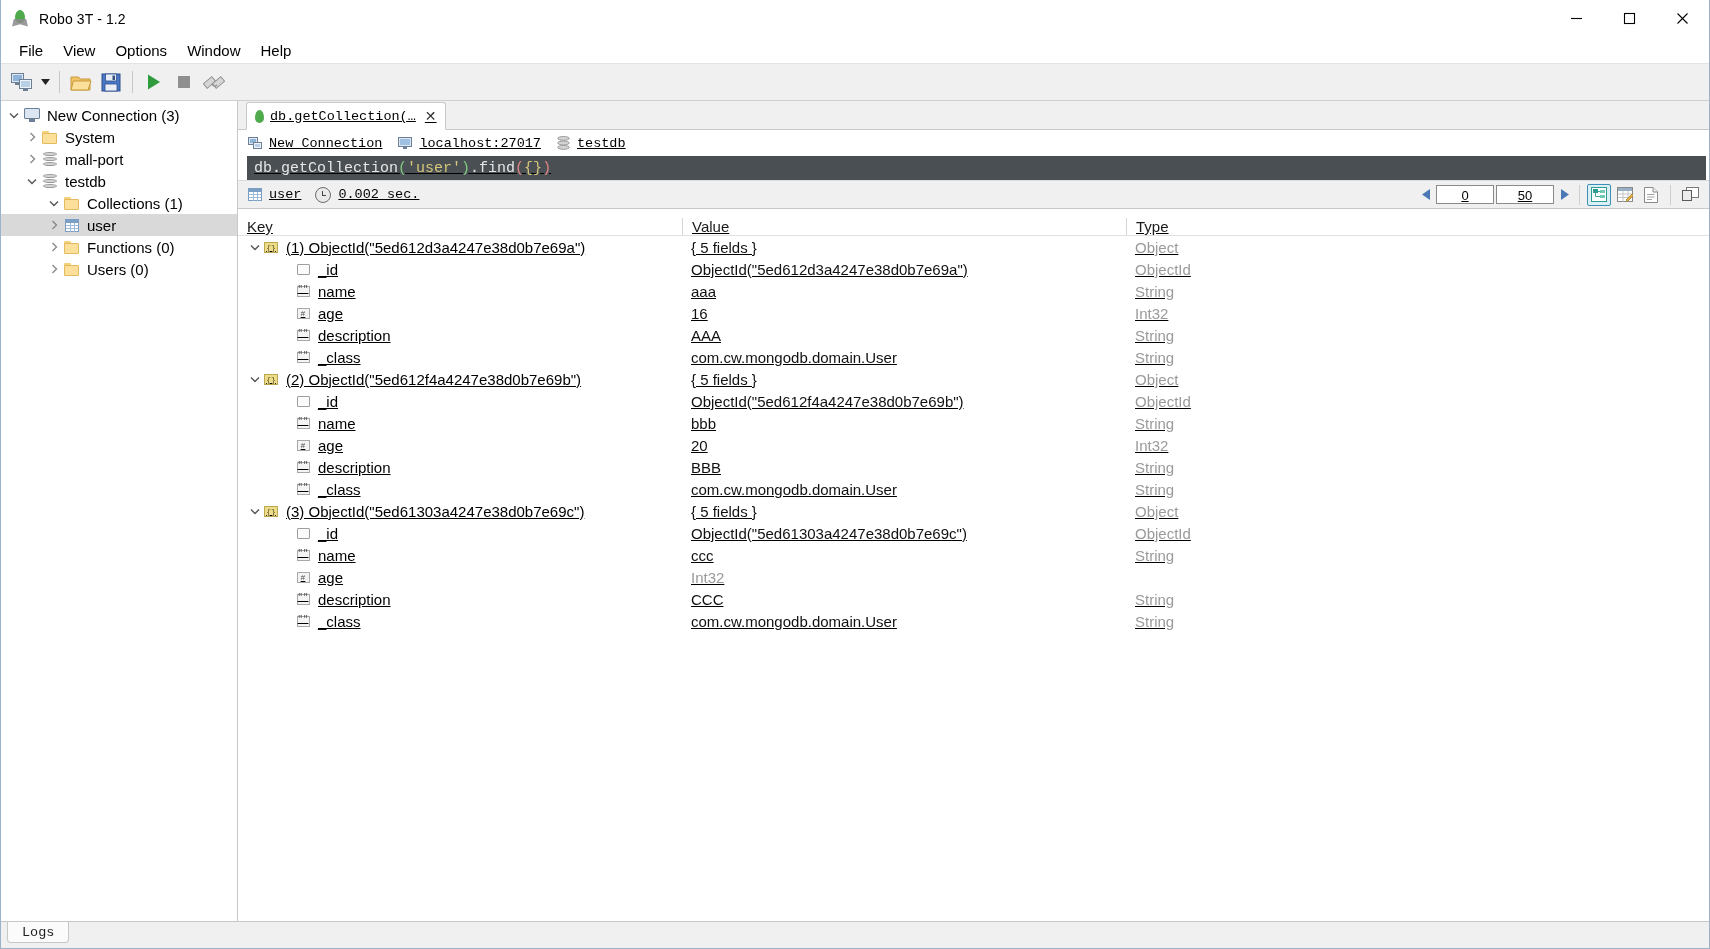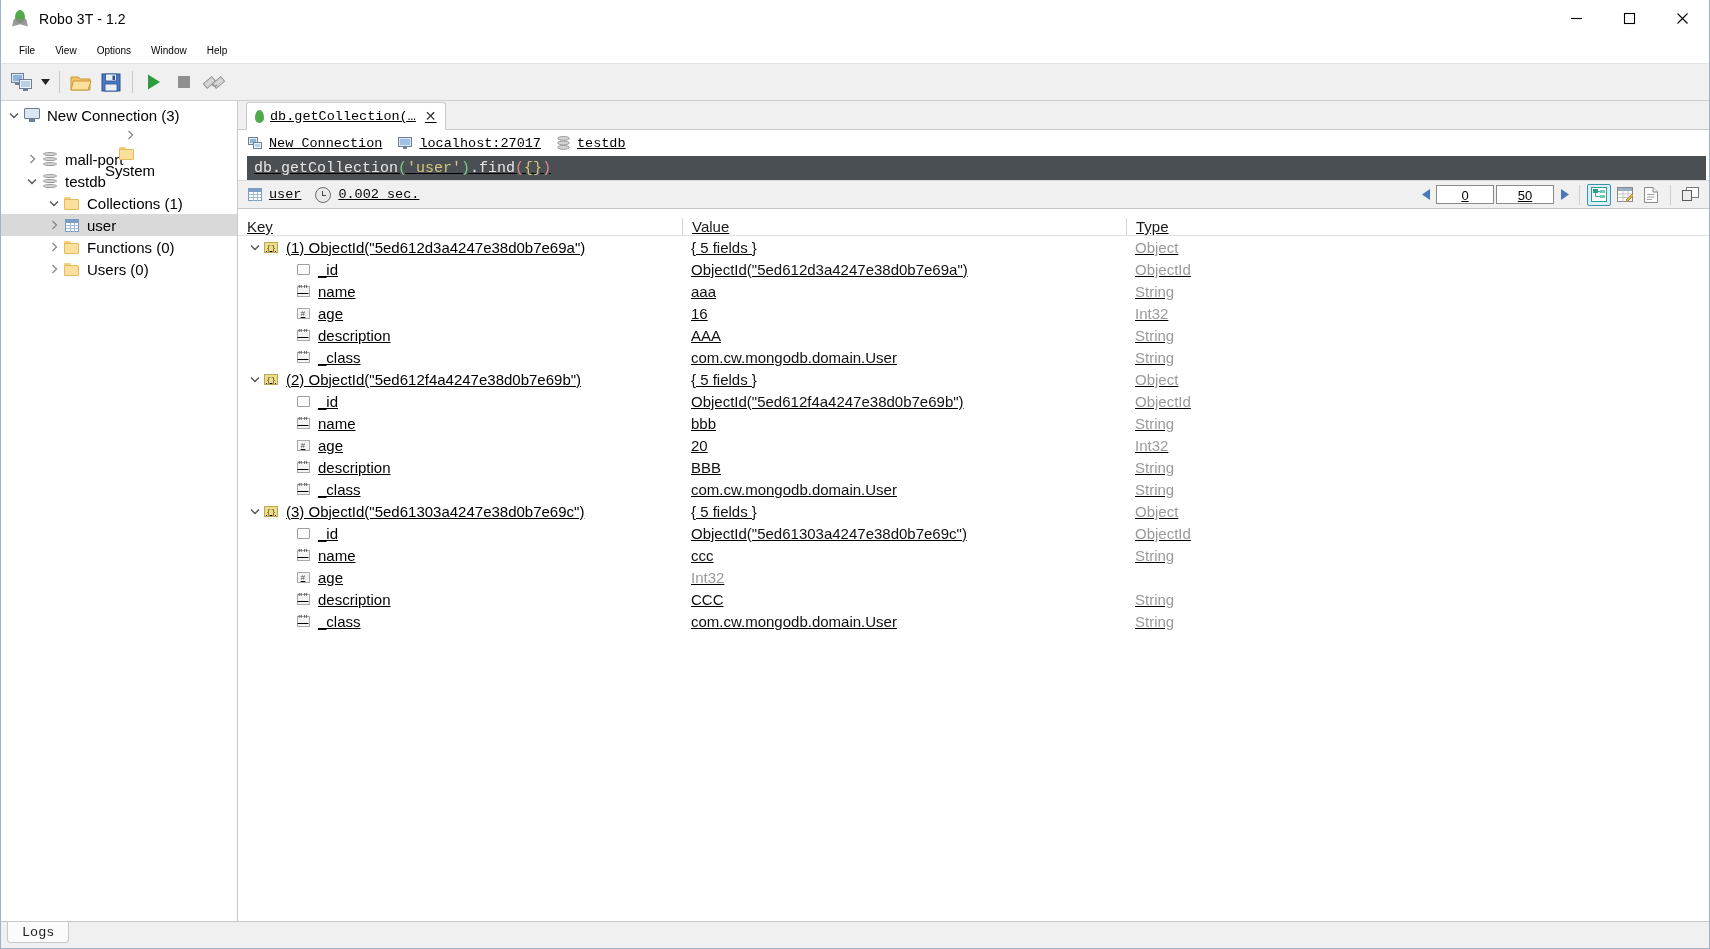--- a/index.html
+++ b/index.html
@@ -86,21 +86,21 @@
   
   .menubar {
     height: 25px;
     min-height: 25px;
     display: flex;
     align-items: center;
     padding-left: 8px;
     background: #ffffff;
   }
   .menu-item {
-    font-size: 10px;
+    font-size: 15px;
     padding: 2px 10px;
     color: #000;
     cursor: default;
   }
 
   
   .toolbar {
     height: 36px;
     min-height: 36px;
     background: #f0f0f0;
@@ -502,21 +502,21 @@
           <svg class="chev" width="10" height="7" viewBox="0 0 10 7">
               <polyline points="1,1.5 5,5.5 9,1.5" fill="none" stroke="#555" stroke-width="1.4"></polyline>
             </svg>
         </span>
         <span class="tree-icon">
             <span class="ico-server"></span>
           </span>
         <span class="tree-label">New Connection (3)</span>
       </div>
 
-      <div class="tree-row" style="padding-left:22px;flex-direction:column;">
+      <div class="tree-row" style="padding-left:22px;">
         <span class="twisty">
           <svg class="chev" width="7" height="10" viewBox="0 0 7 10">
               <polyline points="1.5,1 5.5,5 1.5,9" fill="none" stroke="#8a8a8a" stroke-width="1.4"></polyline>
             </svg>
         </span>
         <span class="tree-icon">
             <span class="ico-folder"></span>
           </span>
         <span class="tree-label">System</span>
       </div>

